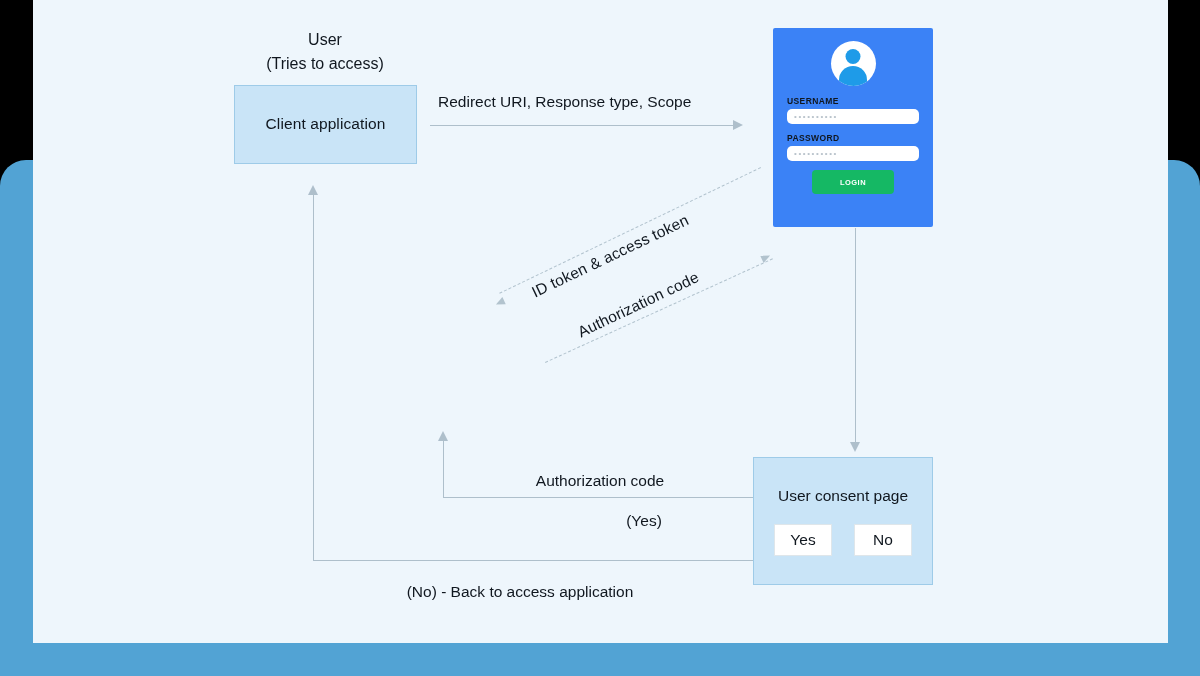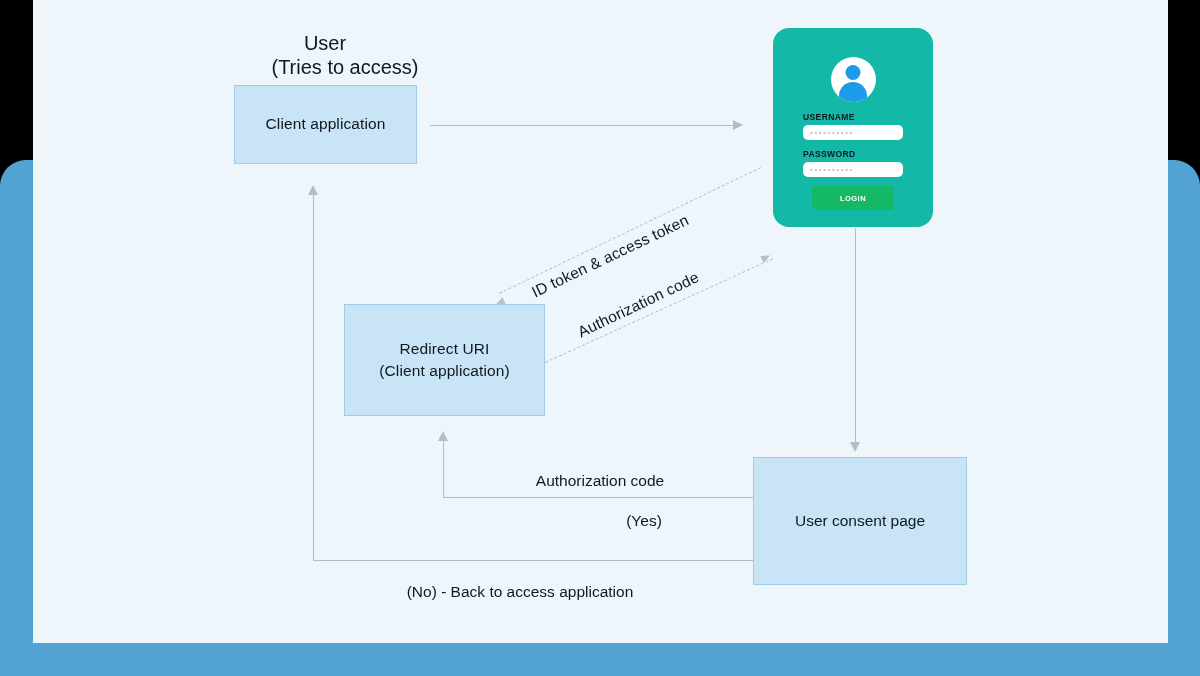--- a/index.html
+++ b/index.html
@@ -15,37 +15,37 @@
   .node{position:absolute;box-sizing:border-box;}
 
   
   .boxblue{background:#c9e4f7;border:1px solid #9ecbe8;display:flex;flex-direction:column;
            align-items:center;justify-content:center;color:#10171f;}
   .boxblue .ln{font-size:15.5px;line-height:1.45;letter-spacing:.1px;white-space:nowrap;}
 
   
   .lbl{position:absolute;color:#10171f;font-size:15.5px;line-height:1.4;white-space:nowrap;}
   .lbl.c{transform:translateX(-50%);text-align:center;}
-  .lbl.big{font-size:20px;}
+  .lbl.big{font-size:16px;}
 
   
   .hline{position:absolute;height:0;border-top:1.6px solid #aebfcb;}
   .vline{position:absolute;width:0;border-left:1.6px solid #aebfcb;}
   .ah{position:absolute;width:0;height:0;}
   .ah.right{border-top:5.5px solid transparent;border-bottom:5.5px solid transparent;border-left:10px solid #aebfcb;}
   .ah.up{border-left:5.5px solid transparent;border-right:5.5px solid transparent;border-bottom:10px solid #aebfcb;}
   .ah.down{border-left:5.5px solid transparent;border-right:5.5px solid transparent;border-top:10px solid #aebfcb;}
 
   .dash{position:absolute;height:0;border-top:1.5px dashed #b2c3ce;transform-origin:0 0;}
   .dlbl{position:absolute;color:#10171f;font-size:15.5px;white-space:nowrap;transform-origin:0 0;letter-spacing:.2px;}
   .dah{position:absolute;width:0;height:0;border-left:4.5px solid transparent;border-right:4.5px solid transparent;
        border-bottom:9px solid #b2c3ce;transform-origin:50% 50%;}
 
   
-  .login{background:#14b8a6;border-radius:16px;padding:16px;}
+  .login{background:#3b82f6;border-radius:2px;padding:0;}
   .avatar{width:45px;height:45px;border-radius:50%;background:#fff;margin:13px auto 10px auto;position:relative;overflow:hidden;}
   .avatar .head{position:absolute;left:50%;top:8px;transform:translateX(-50%);width:15px;height:15px;border-radius:50%;background:#1e9be8;}
   .avatar .body{position:absolute;left:50%;top:25px;transform:translateX(-50%);width:28px;height:20px;
                 border-top-left-radius:14px;border-top-right-radius:14px;background:#1e9be8;}
   .flabel{font-size:8.5px;font-weight:bold;color:#10171f;letter-spacing:.4px;margin:0 0 3px 14px;}
   .finput{height:15px;margin:0 14px 9px 14px;background:#fff;border-radius:5px;display:flex;align-items:center;}
   .finput span{font-size:8px;color:#b9c3cb;letter-spacing:1.6px;margin-left:7px;}
   .loginbtn{width:82px;height:24px;margin:4px auto 0 auto;background:#15b864;border-radius:4px;
             display:flex;align-items:center;justify-content:center;color:#fff;font-size:7.5px;font-weight:bold;letter-spacing:.5px;}
 
@@ -57,26 +57,27 @@
 </style>
 </head>
 <body>
 
 <div id="stage">
 
   <div class="blue-panel"></div>
   <div class="canvas">
 
     <div class="lbl c big" style="left:292px;top:29px;">User</div>
-    <div class="lbl c big" style="left:292px;top:53px;margin-left:20px;">(Tries to access)</div>
+    <div class="lbl c big" style="left:292px;top:53px;">(Tries to access)</div>
 
     <div class="node boxblue" style="left:201px;top:85px;width:183px;height:79px;">
       <div class="ln">Client application</div>
     </div>
 
+    <div class="lbl" style="left:405px;top:91px;">Redirect URI, Response type, Scope</div>
     <div class="hline" style="left:397px;top:125px;width:305px;"></div>
     <div class="ah right" style="left:700px;top:120px;"></div>
 
     <div class="node login" style="left:740px;top:28px;width:160px;height:199px;">
       <div class="avatar">
         <div class="head"></div>
         <div class="body"></div>
       </div>
       <div class="flabel">USERNAME</div>
       <div class="finput">
@@ -90,30 +91,30 @@
     </div>
 
     <div class="dash" style="left:728px;top:168px;width:290px;transform:rotate(154.3deg);"></div>
     <div class="dah" style="left:463px;top:298px;transform:rotate(-115deg);"></div>
     <div class="dlbl" style="left:496px;top:285px;transform:rotate(-25.5deg);">ID token &amp; access token</div>
 
     <div class="dash" style="left:512px;top:362px;width:250px;transform:rotate(-24.5deg);"></div>
     <div class="dah" style="left:729px;top:253px;transform:rotate(65deg);"></div>
     <div class="dlbl" style="left:542px;top:325px;transform:rotate(-25.5deg);">Authorization code</div>
 
-    <div class="node boxblue" style="left:311px;top:304px;width:201px;height:112px;">
-      <div class="ln">Redirect URI</div>
-      <div class="ln">(Client application)</div>
-    </div>
 
     <div class="vline" style="left:822px;top:228px;height:216px;"></div>
     <div class="ah down" style="left:817px;top:442px;"></div>
 
-    <div class="node boxblue" style="left:720px;top:457px;width:214px;height:128px;">
+    <div class="node boxblue" style="left:720px;top:457px;width:180px;height:128px;">
       <div class="ctitle">User consent page</div>
+      <div class="cbtns">
+        <div class="cbtn">Yes</div>
+        <div class="cbtn">No</div>
+      </div>
     </div>
 
     <div class="hline" style="left:410px;top:497px;width:310px;"></div>
     <div class="vline" style="left:410px;top:440px;height:58px;"></div>
     <div class="ah up" style="left:405px;top:431px;"></div>
     <div class="lbl c" style="left:567px;top:470px;">Authorization code</div>
     <div class="lbl c" style="left:567px;top:510px;margin-left:44px;">(Yes)</div>
 
     <div class="hline" style="left:280px;top:560px;width:440px;"></div>
     <div class="vline" style="left:280px;top:193px;height:368px;"></div>

